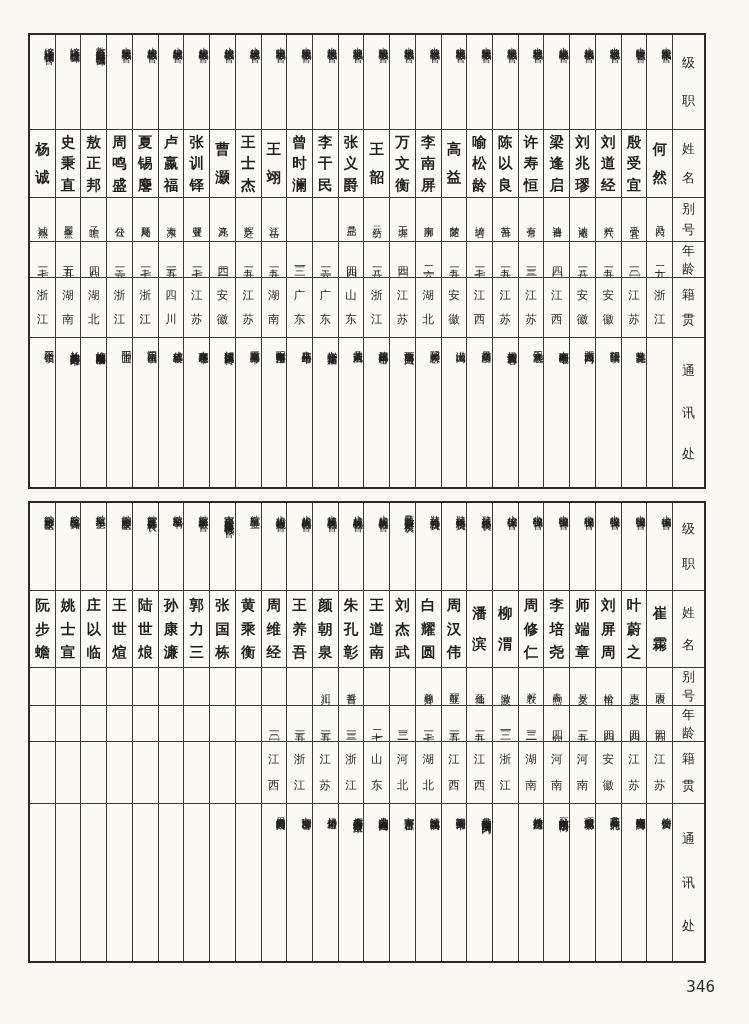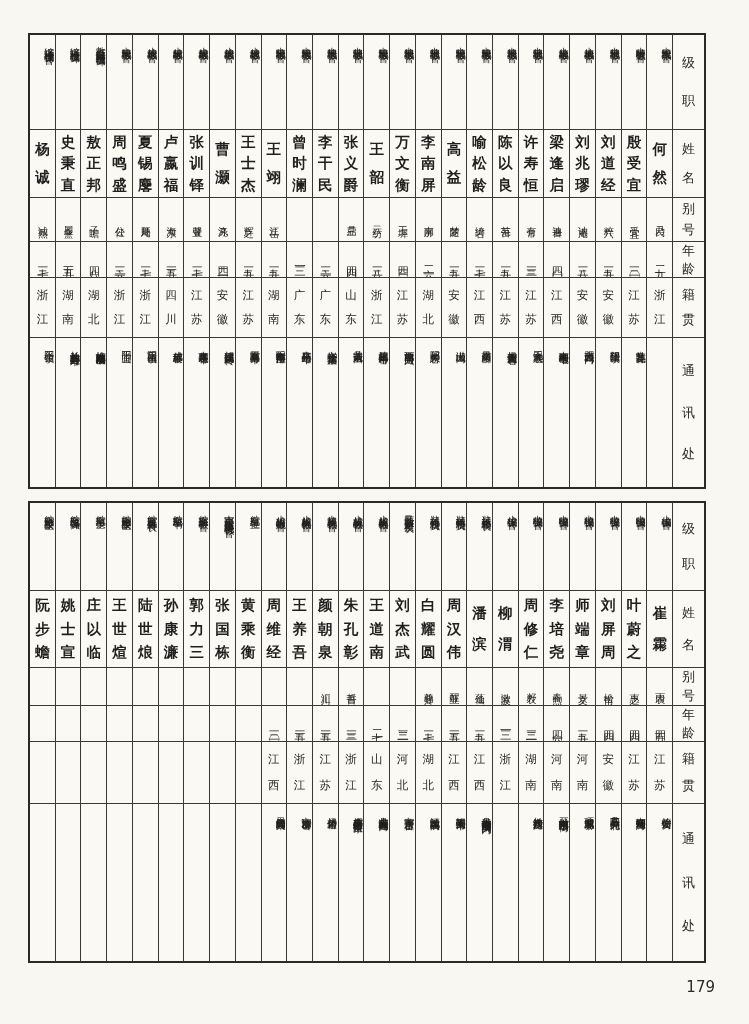--- a/index.html
+++ b/index.html
@@ -836,14 +836,14 @@
           <span>阮</span>
           <span>步</span>
           <span>蟾</span>
         </div>
         <div class="c c-alias vtext"></div>
         <div class="c c-age vtext"></div>
         <div class="c c-native spread"></div>
         <div class="c c-addr vtext"></div>
       </div>
     </div>
-  <div class="page-number">179</div>
+  <div class="page-number">346</div>
 </div>
 
 </body></html>

